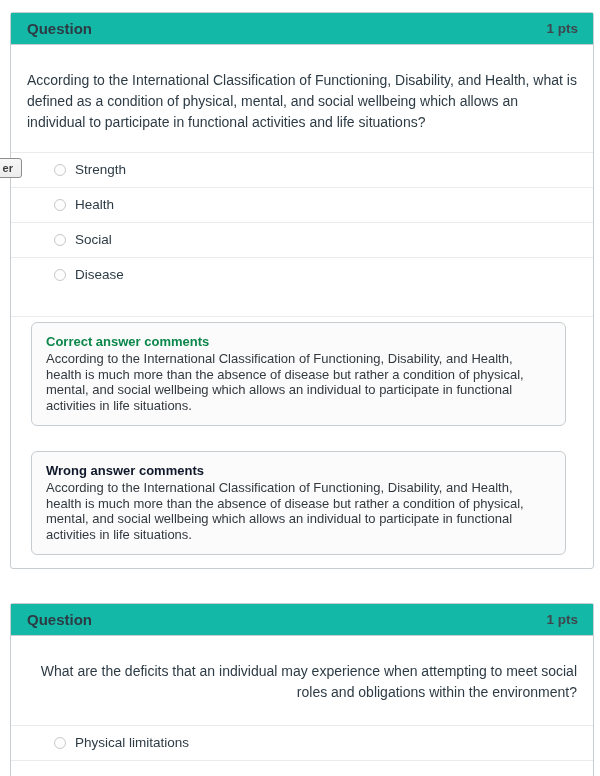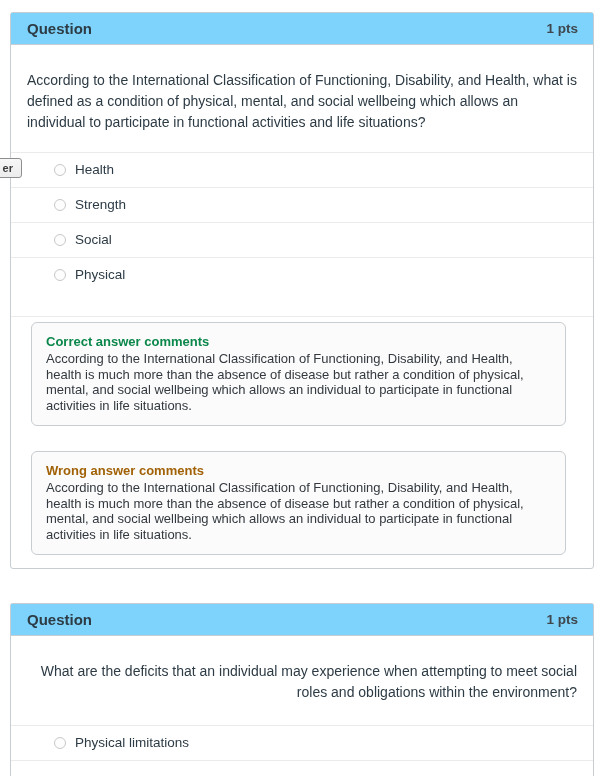--- a/index.html
+++ b/index.html
@@ -26,21 +26,21 @@
     margin-top: 34px;
     border-bottom: none;
     border-radius: 3px 3px 0 0;
     min-height: 232px;
   }
 
   .card-header {
     display: flex;
     align-items: center;
     justify-content: space-between;
-    background: #7dd3fc;
+    background: #14b8a6;
     border-bottom: 1px solid #c7cdd1;
     padding: 7px 15px 7px 16px;
   }
   .card-title { font-size: 15px; font-weight: bold; color: #2d3b45; }
   .card-pts { font-size: 13.5px; font-weight: 600; color: #3f474e; }
 
   .prompt {
     padding: 25px 16px 19px 16px;
     font-size: 14px;
     line-height: 21px;
@@ -79,21 +79,21 @@
   }
   .comment-box {
     border: 1px solid #c7cdd1;
     border-radius: 6px;
     background: #fbfbfb;
     padding: 11px 14px 12px 14px;
   }
   .comment-box + .comment-box { margin-top: 25px; }
   .comment-title { font-size: 13px; font-weight: bold; margin-bottom: 2px; }
   .comment-title.correct { color: #0b874b; }
-  .comment-title.wrong { color: #a16207; }
+  .comment-title.wrong { color: #0f172a; }
   .comment-body { font-size: 13px; line-height: 15.5px; color: #33393f; }
 
   
   .edge-tab {
     position: absolute;
     top: 146px;
     left: -14px;
     width: 36px;
     height: 20px;
     background: linear-gradient(#f7f7f7, #ececec);
@@ -118,33 +118,33 @@
     <header class="card-header">
       <span class="card-title">Question</span>
       <span class="card-pts">1 pts</span>
     </header>
 
     <div class="prompt">According to the International Classification of Functioning, Disability, and Health, what is defined as a condition of physical, mental, and social wellbeing which allows an individual to participate in functional activities and life situations?</div>
 
     <div class="answers">
       <div class="answer">
         <span class="radio"></span>
-        <span class="answer-label">Health</span>
+        <span class="answer-label">Strength</span>
       </div>
       <div class="answer">
         <span class="radio"></span>
-        <span class="answer-label">Strength</span>
+        <span class="answer-label">Health</span>
       </div>
       <div class="answer">
         <span class="radio"></span>
         <span class="answer-label">Social</span>
       </div>
       <div class="answer">
         <span class="radio"></span>
-        <span class="answer-label">Physical</span>
+        <span class="answer-label">Disease</span>
       </div>
       <div class="answers-tail"></div>
     </div>
 
     <div class="comments">
       <div class="comment-box">
         <div class="comment-title correct">Correct answer comments</div>
         <div class="comment-body">According to the International Classification of Functioning, Disability, and Health, health is much more than the absence of disease but rather a condition of physical, mental, and social wellbeing which allows an individual to participate in functional activities in life situations.</div>
       </div>
       <div class="comment-box">

